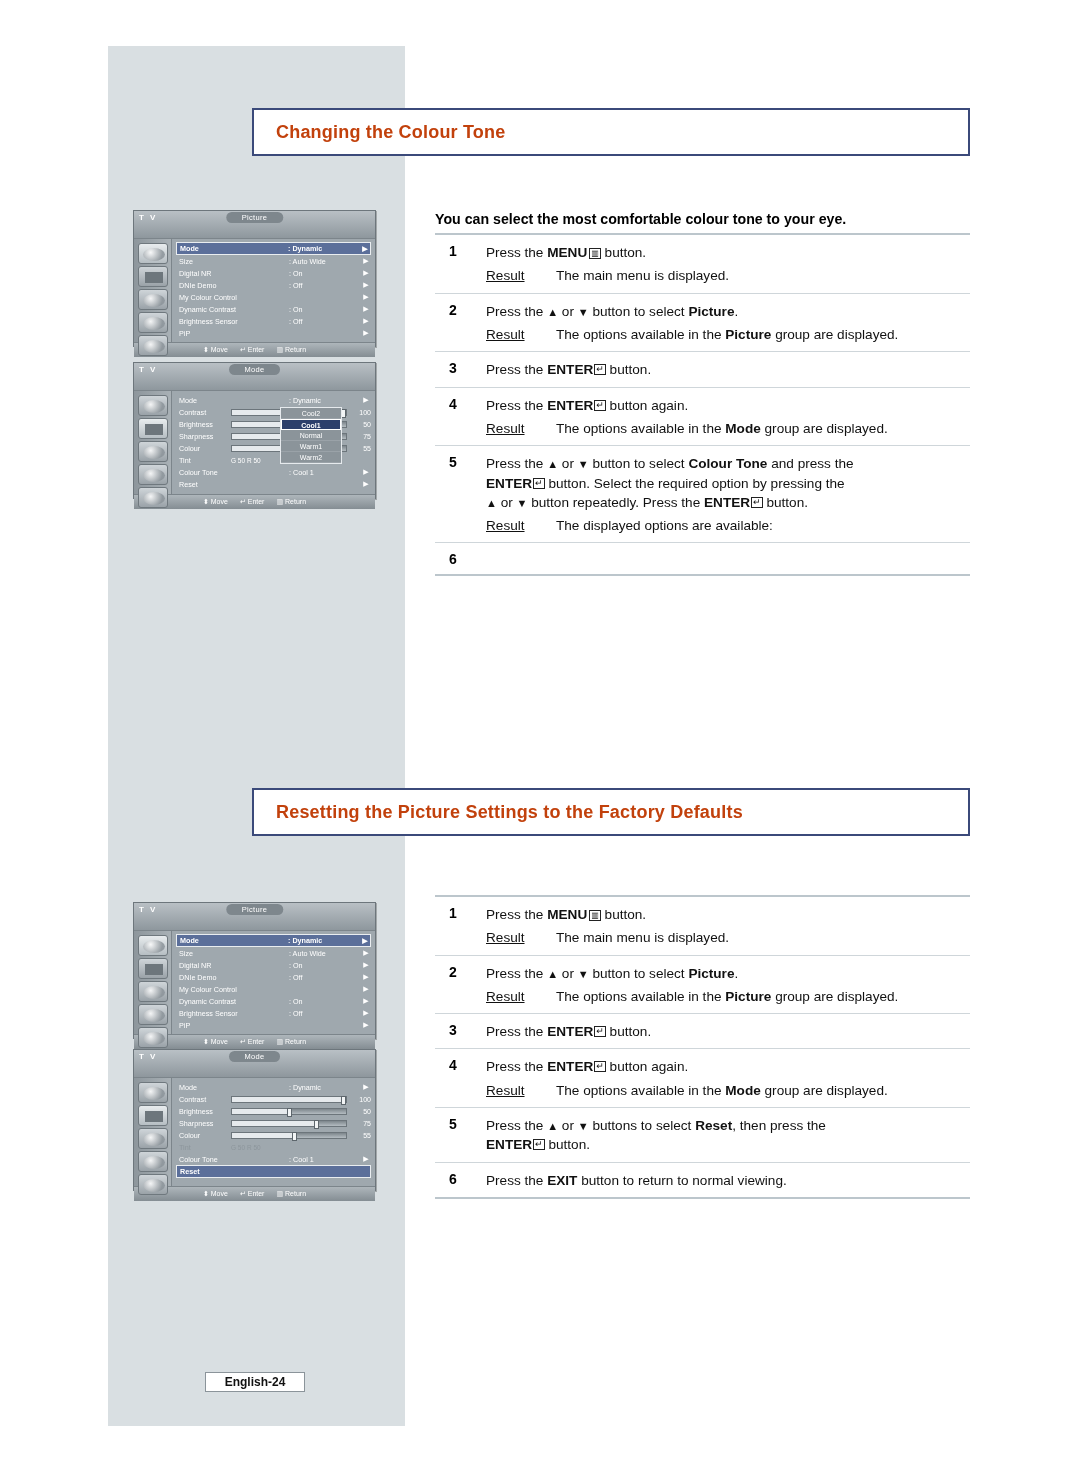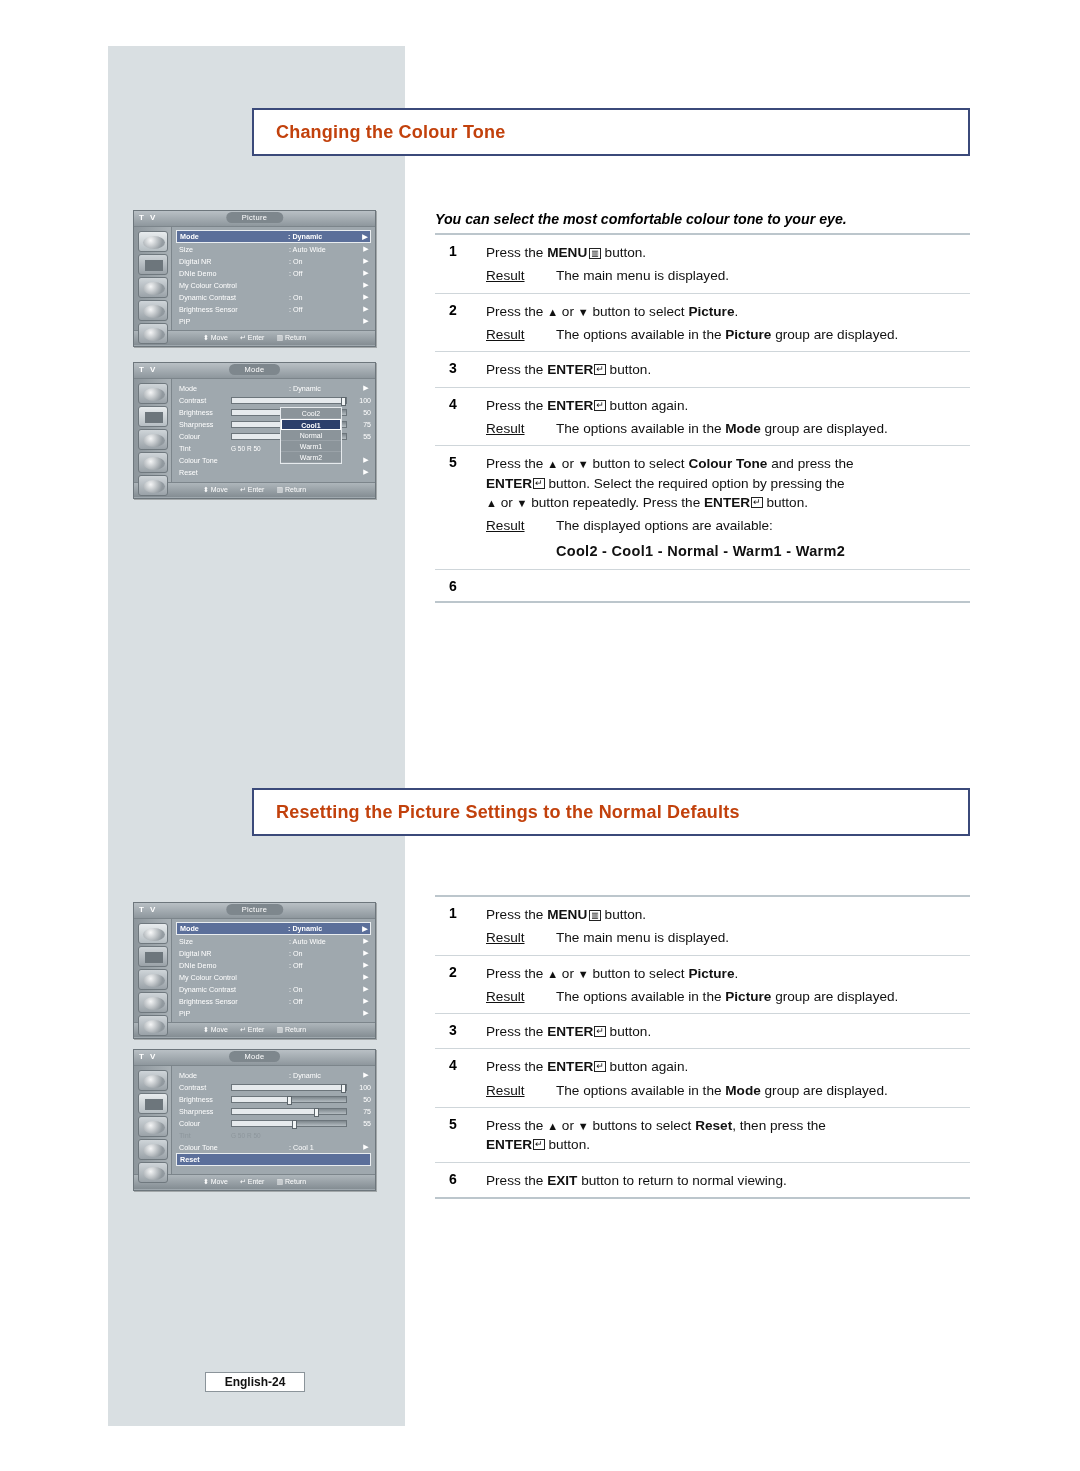--- a/index.html
+++ b/index.html
@@ -42,21 +42,20 @@
     position: absolute;
     width: 535px;
     font-size: 13.6px;
     color: #111;
   }
   #instr1 { left: 435px; top: 210px; }
   #instr2 { left: 435px; top: 895px; }
 
   .lead {
     font-weight: bold;
-    font-style: italic;
     font-size: 14.2px;
     color: #000;
     margin: 0 0 4px 0;
     line-height: 1.35;
   }
   .hr { border-top: 1px solid #cfd6da; height: 0; }
   .hr.thick { border-top: 2px solid #bcc6cc; }
 
   .step {
     display: flex;
@@ -119,21 +118,21 @@
 
   
   .osd {
     position: absolute;
     background: #9fa8ae;
     border: 1px solid #6d767c;
     box-shadow: 1px 1px 0 rgba(0,0,0,.25);
   }
   .osd-top {
     position: relative;
-    height: 16px;
+    height: 28px;
     background: linear-gradient(to bottom, #b9c0c5, #8e979d);
     border-bottom: 1px solid #7c858b;
   }
   .osd-tv {
     position: absolute; left: 5px; top: 2px;
     font-size: 8px; font-weight: bold; color: #ffffff;
     letter-spacing: 2px;
   }
   .osd-tab {
     position: absolute; left: 50%; top: 1px;
@@ -316,21 +315,20 @@
   <div class="step">
     <div class="num">5</div>
     <div class="body">
       <div>Press the <span class="tri">▲</span> or <span class="tri">▼</span> button to select <span class="b">Colour Tone</span> and press the<br>
         <span class="b">ENTER</span><span class="enterico">↵</span> button. Select the required option by pressing the<br>
         <span class="tri">▲</span> or <span class="tri">▼</span> button repeatedly. Press the <span class="b">ENTER</span><span class="enterico">↵</span> button.</div>
       <div class="resultline">
         <div class="rlabel">Result</div>
         <div class="rtext">The displayed options are available:</div>
       </div>
-      <div class="options">Cool2 - Cool1 - Normal - Warm1 - Warm2</div>
     </div>
   </div>
   <div class="hr"></div>
 
   <div class="step">
     <div class="num">6</div>
   </div>
   <div class="hr thick"></div>
 </div>
 
@@ -493,21 +491,21 @@
   <div class="dd" style="left:146px; top:44px;">
     <div>Cool2</div>
     <div class="on">Cool1</div>
     <div>Normal</div>
     <div>Warm1</div>
     <div>Warm2</div>
   </div>
 </div>
 
 <div class="title-banner" id="banner2">
-  <div class="ttl">Resetting the Picture Settings to the Normal Defaults</div>
+  <div class="ttl">Resetting the Picture Settings to the Factory Defaults</div>
 </div>
 
 <div class="instr" id="instr2">
   <div class="hr thick"></div>
 
   <div class="step">
     <div class="num">1</div>
     <div class="body">
       <div>Press the <span class="b">MENU</span><span class="menuico">▥</span> button.</div>
       <div class="resultline">

